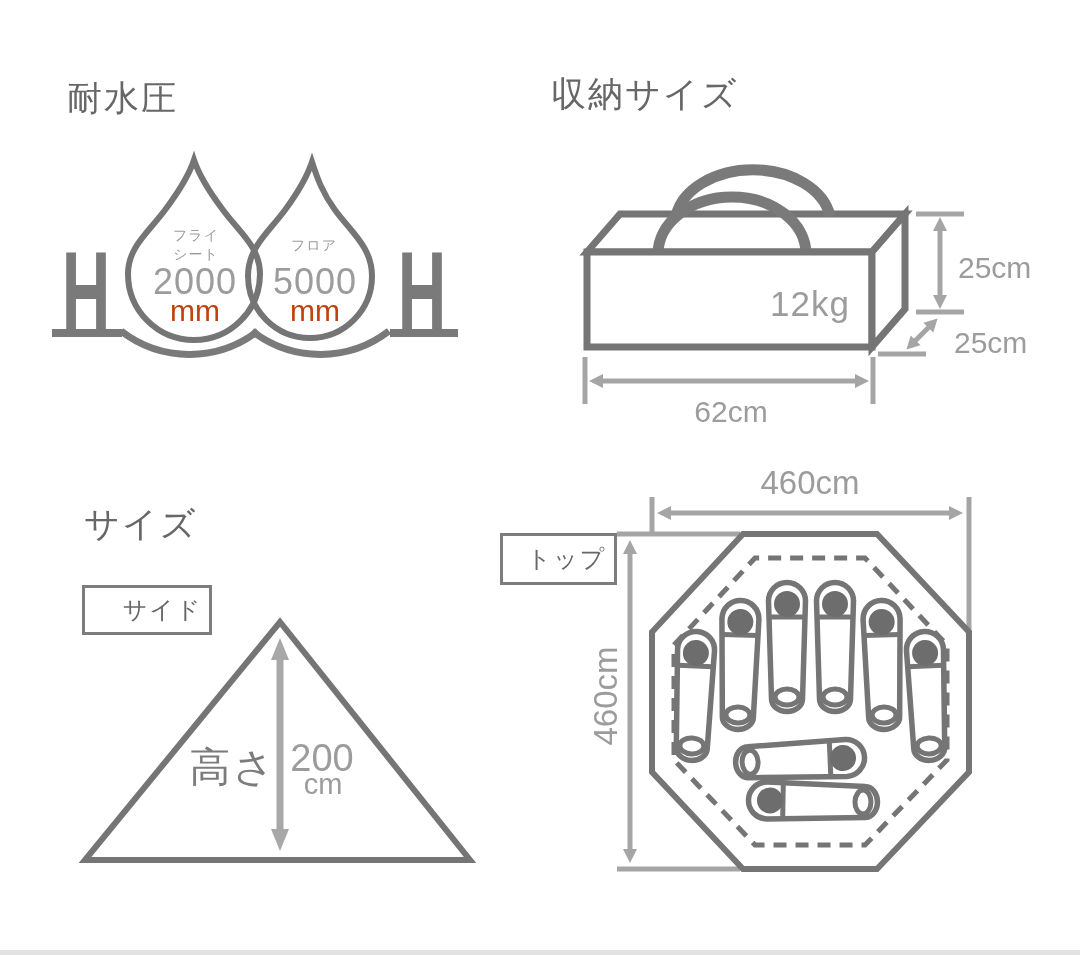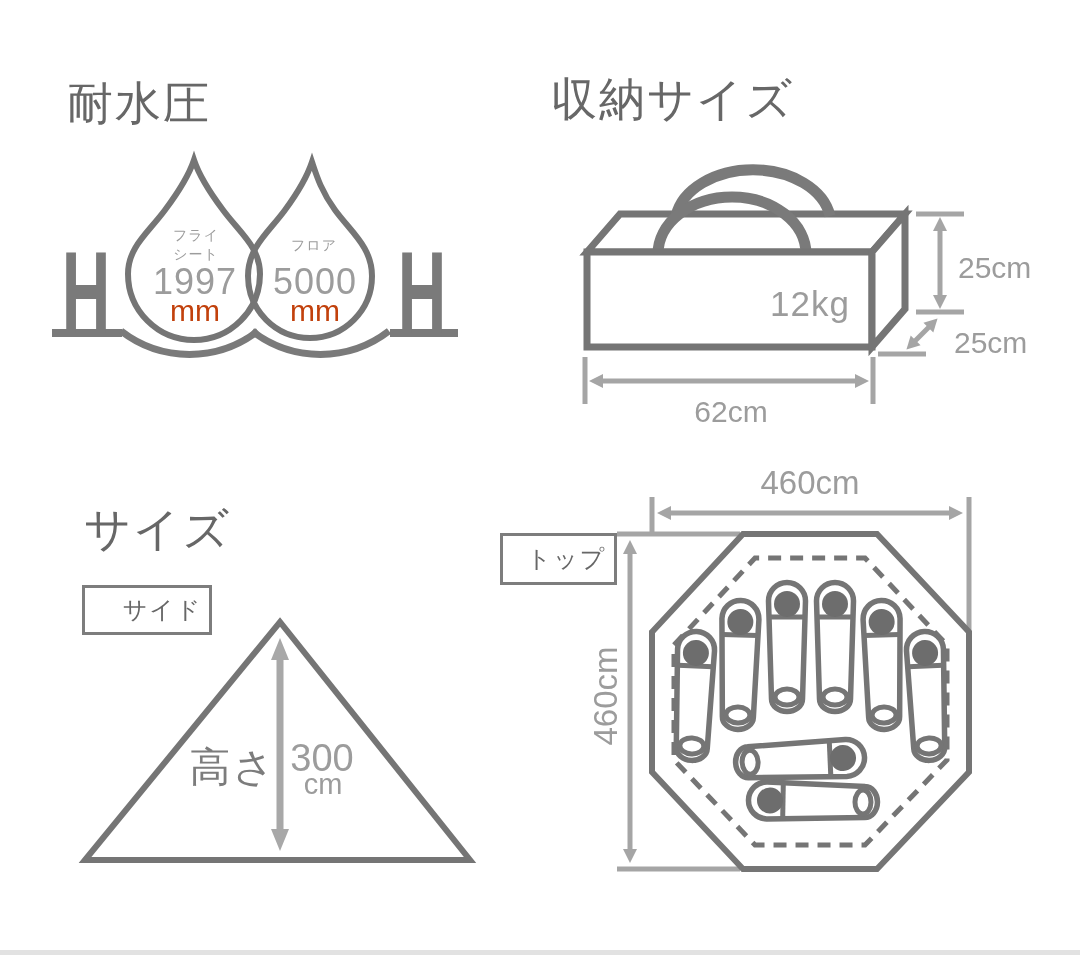--- a/index.html
+++ b/index.html
@@ -3,21 +3,21 @@
 <meta charset="utf-8">
 <style>
   html,body{margin:0;padding:0;background:#fff;}
   #stage{
     position:relative;width:1080px;height:955px;background:#ffffff;overflow:hidden;
     font-family:"Liberation Sans","DejaVu Sans",sans-serif;
   }
   #art{position:absolute;left:0;top:0;}
   .txt{position:absolute;line-height:1;white-space:nowrap;}
   .center{transform:translateX(-50%);}
-  .title{font-size:46px;color:#676767;font-weight:500;letter-spacing:2px;text-align:right;}
+  .title{font-size:35px;color:#676767;font-weight:500;letter-spacing:2px;text-align:right;}
   .light{color:#9c9c9c;}
   .drop-label{font-size:14px;color:#9c9c9c;letter-spacing:1px;}
   .drop-value{font-size:36px;color:#9c9c9c;letter-spacing:1px;}
   .drop-unit{font-size:30px;color:#c2410c;}
   .dim-label{font-size:30px;color:#9c9c9c;}
   .h-letter{
     font-size:116px;font-weight:700;color:#7a7a7a;
     transform:translate(-50%,-50%) scaleX(0.58);
   }
   .tag-box{
@@ -130,36 +130,36 @@
       <use href="#bag" transform="translate(868,757) rotate(87.5)"></use>
       <use href="#bag" transform="translate(745,800) rotate(-89)"></use>
     </g>
   </svg>
 
   <div class="txt title" style="left:67px;top:80px;">耐水圧</div>
   <div class="txt h-letter" style="left:86px;top:293px;">H</div>
   <div class="txt h-letter" style="left:422px;top:293px;">H</div>
   <div class="txt drop-label center" style="left:196px;top:228px;text-align:center;">フライ</div>
   <div class="txt drop-label center" style="left:196px;top:247px;">シート</div>
-  <div class="txt drop-value center" style="left:195px;top:264px;">1997</div>
+  <div class="txt drop-value center" style="left:195px;top:264px;">2000</div>
   <div class="txt drop-unit center" style="left:195px;top:296px;">mm</div>
   <div class="txt drop-label center" style="left:314px;top:238px;">フロア</div>
   <div class="txt drop-value center" style="left:315px;top:264px;">5000</div>
   <div class="txt drop-unit center" style="left:315px;top:296px;">mm</div>
 
   <div class="txt title" style="left:551px;top:76px;">収納サイズ</div>
   <div class="txt light center" style="left:770px;top:286px;font-size:35px;letter-spacing:1px;margin-left:40px;">12kg</div>
   <div class="txt dim-label" style="left:958px;top:253px;">25cm</div>
   <div class="txt dim-label" style="left:954px;top:328px;">25cm</div>
   <div class="txt dim-label center" style="left:731px;top:397px;">62cm</div>
 
   <div class="txt title" style="left:84px;top:506px;">サイズ</div>
   <div class="tag-box" style="left:82px;top:585px;width:93px;height:44px;padding-left:31px;">サイド</div>
   <div class="txt center" style="left:233px;top:747px;font-size:41px;color:#7c7c7c;letter-spacing:2px;">高さ</div>
-  <div class="txt light center" style="left:322px;top:739px;font-size:38px;">300</div>
+  <div class="txt light center" style="left:322px;top:739px;font-size:38px;">200</div>
   <div class="txt light center" style="left:323px;top:770px;font-size:29px;">cm</div>
 
   <div class="tag-box" style="left:500px;top:533px;width:95px;height:46px;padding-left:16px;">トップ</div>
   <div class="txt light center" style="left:810px;top:466px;font-size:33px;">460cm</div>
   <div class="txt light rot-left" style="left:605px;top:696px;font-size:33px;">460cm</div>
 
   <div id="bottom-strip"></div>
 </div>
 
 </body></html>

